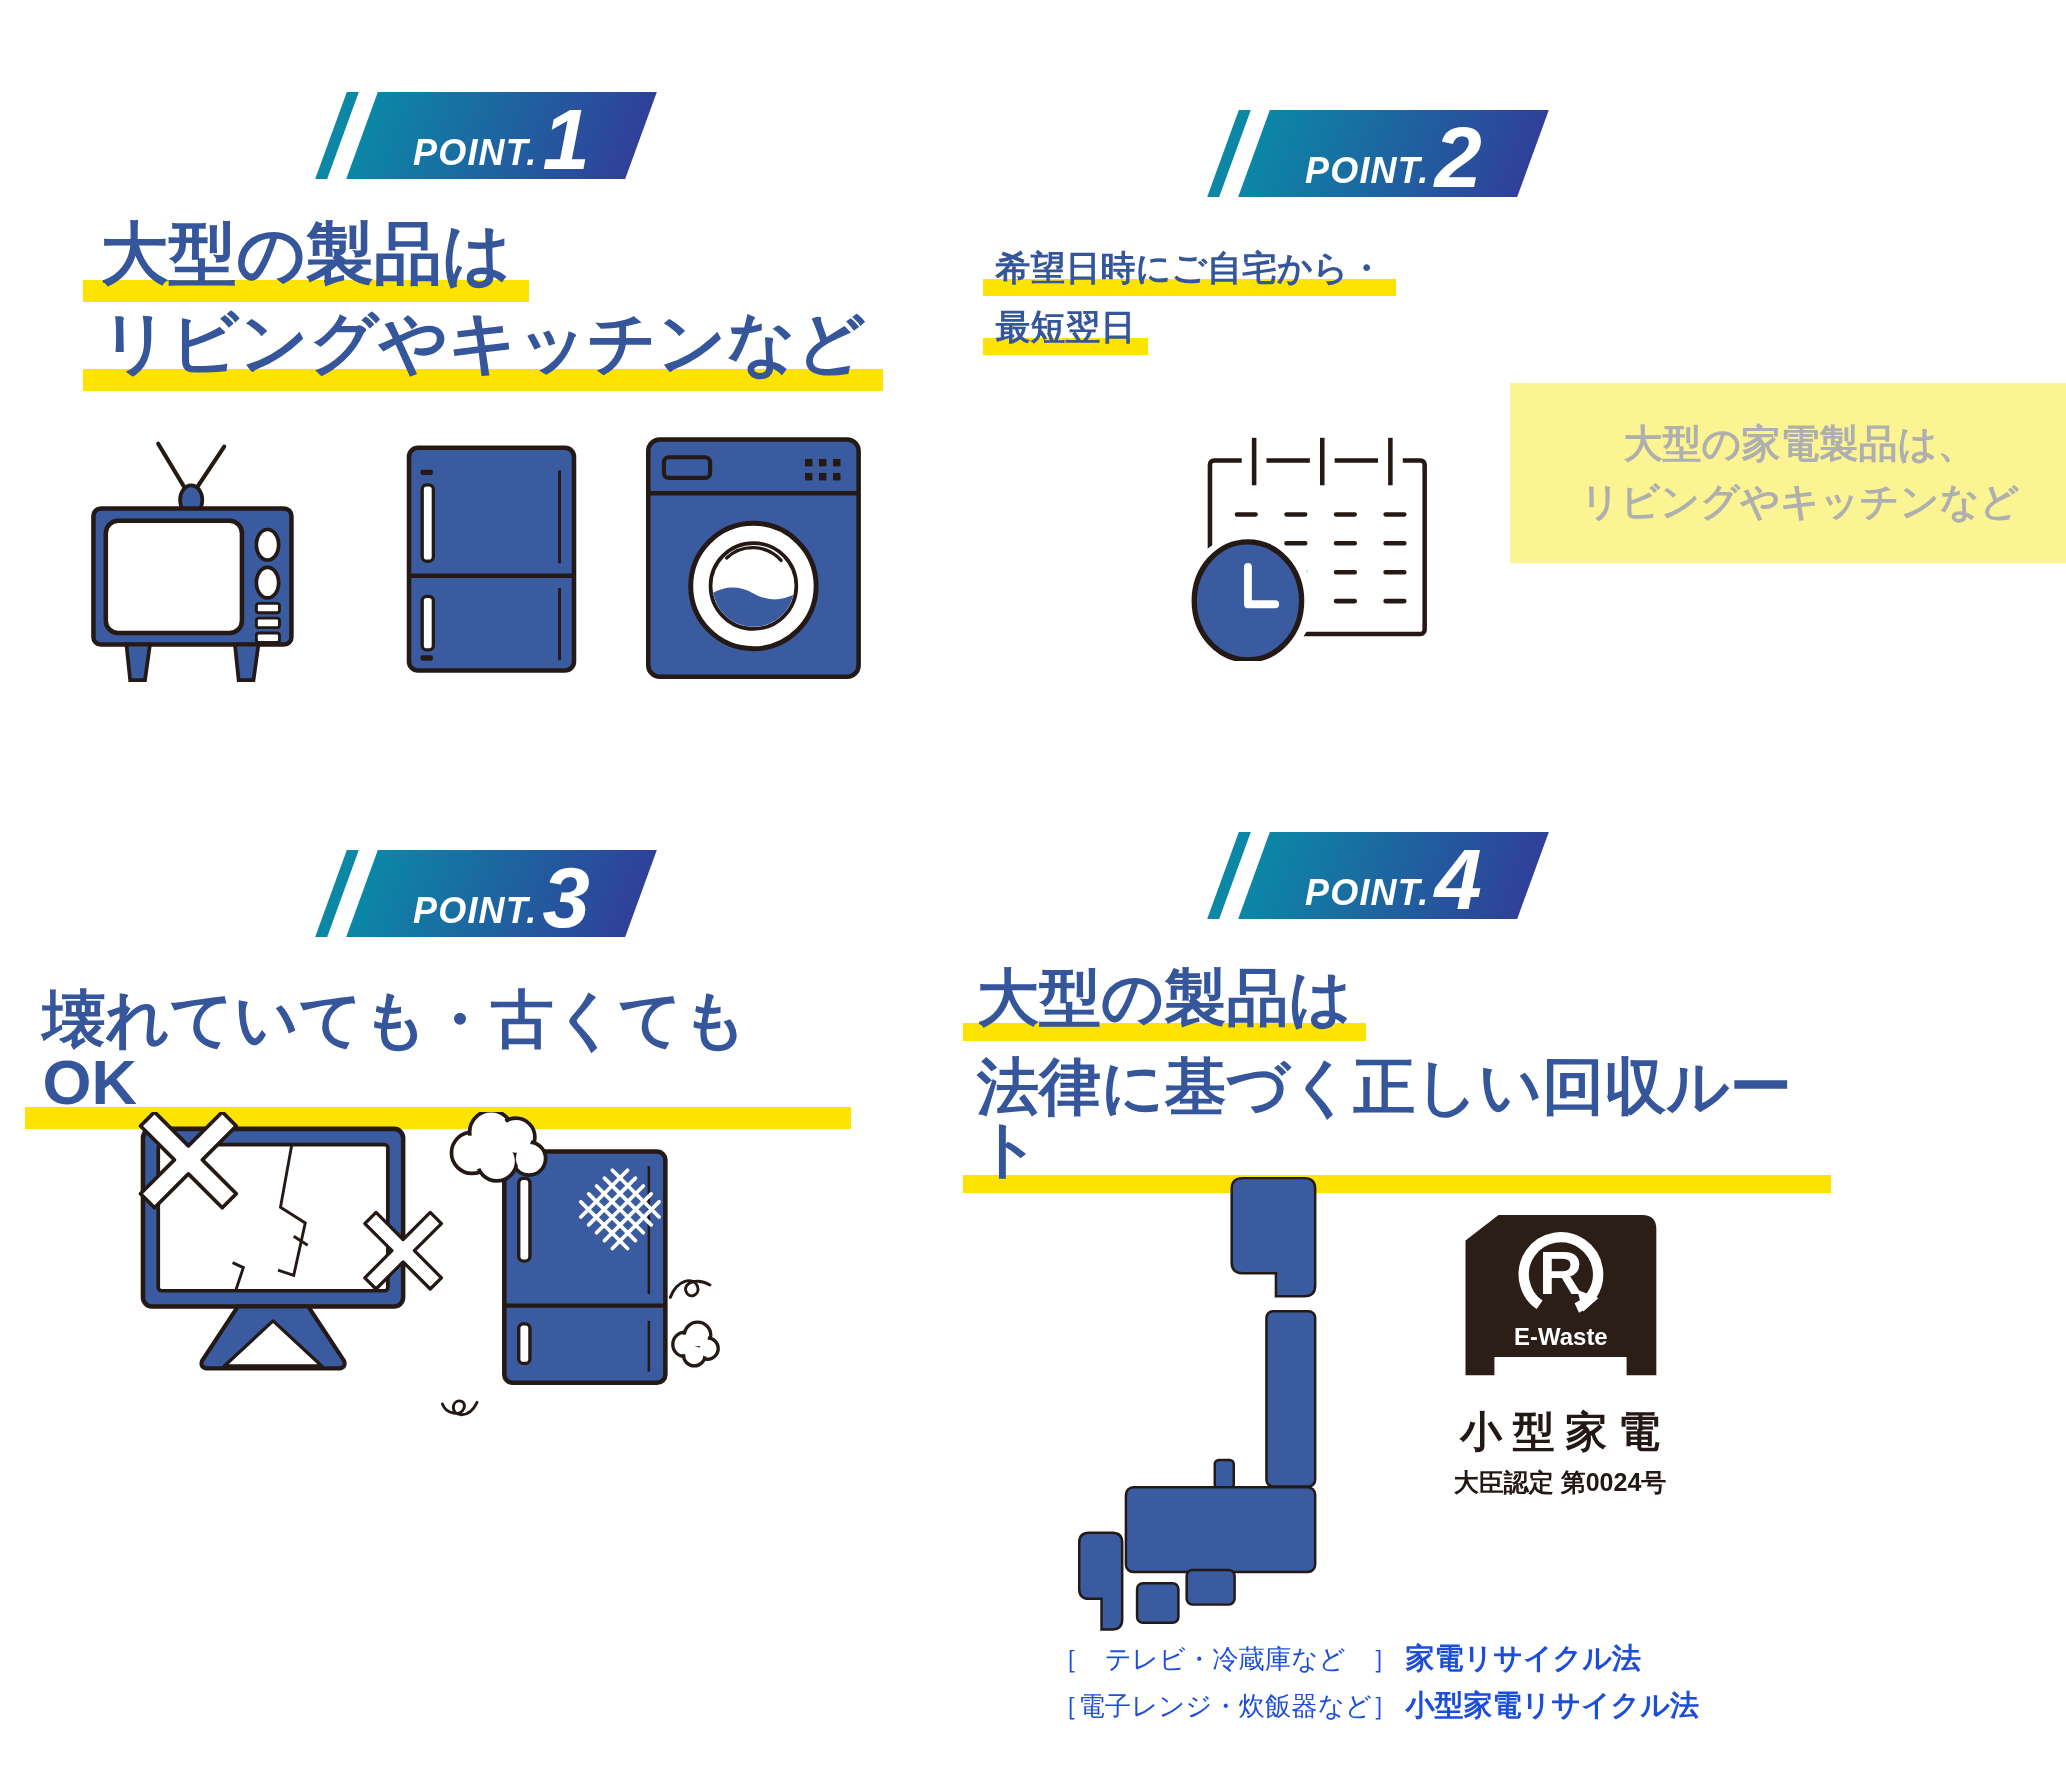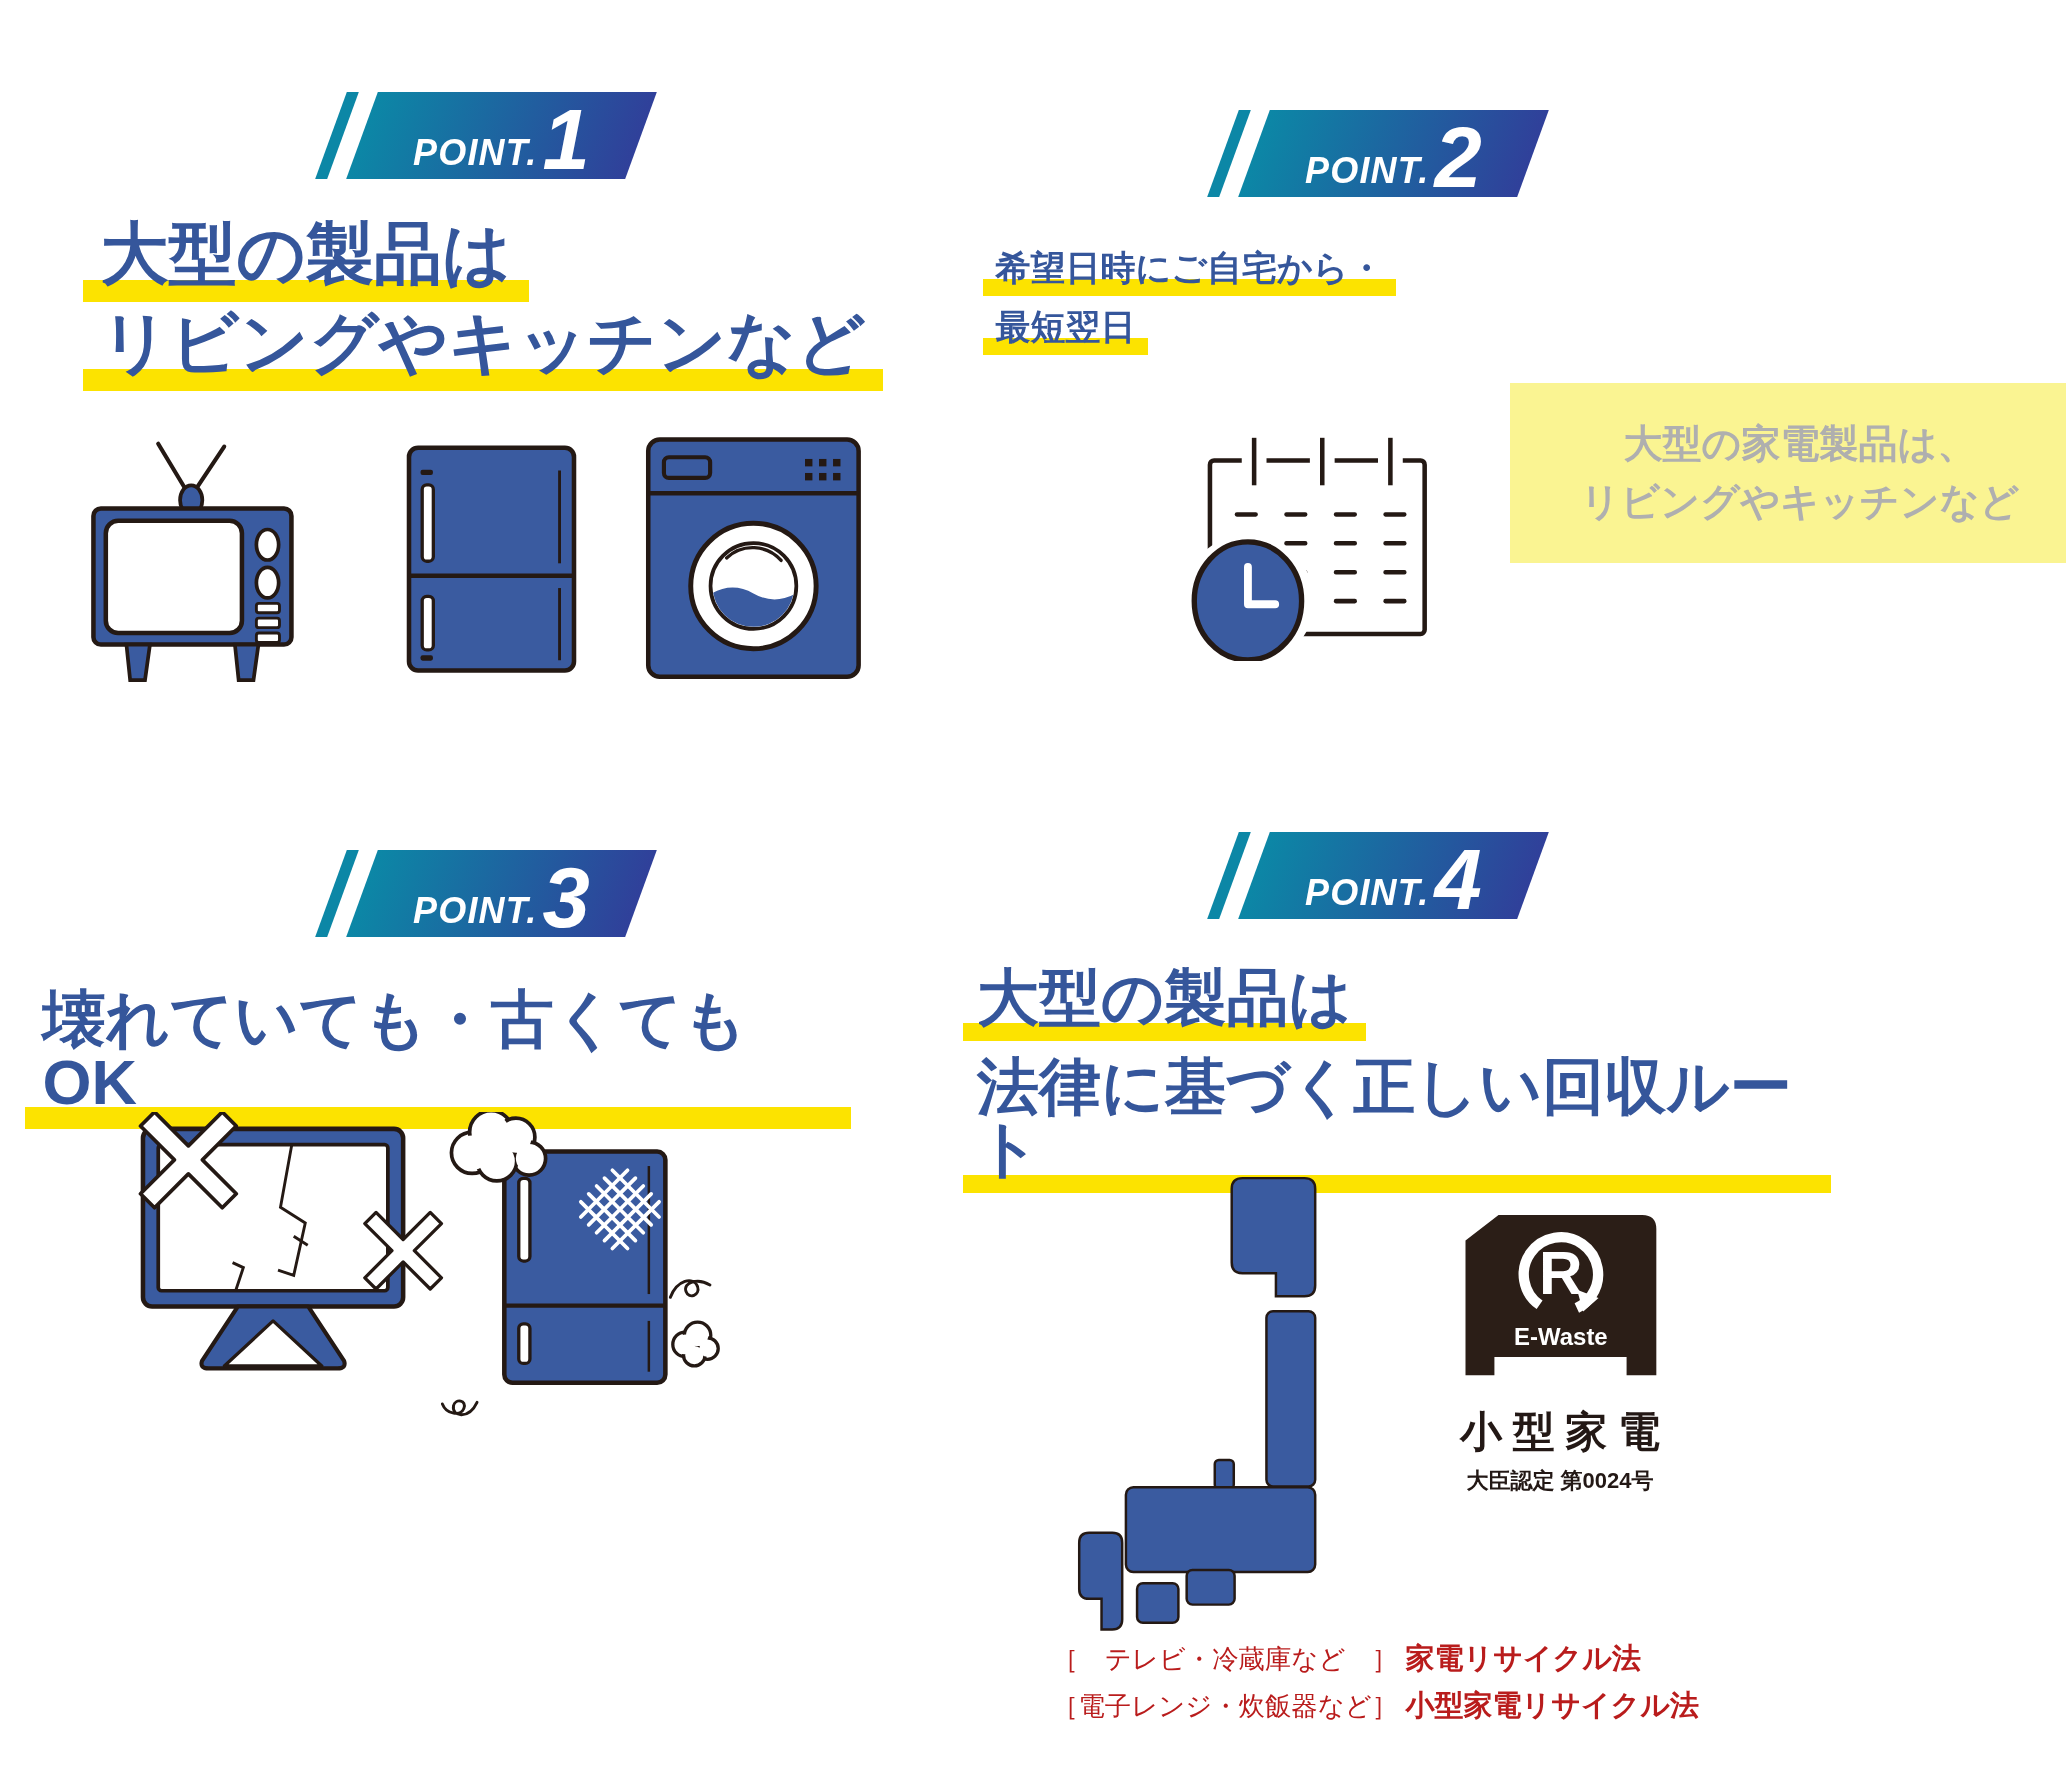--- a/index.html
+++ b/index.html
@@ -31,23 +31,23 @@
   .t4 .hl{padding:0 14px 12.4px;background-size:100% 18px;}
   .t4 .line+.line{margin-top:15px;}
   
   .note-box{position:absolute;left:1510px;top:383px;width:580px;height:180px;
       background:#FAF492;color:#AFAFAF;font-weight:bold;font-size:39px;line-height:58px;
       text-align:center;display:flex;flex-direction:column;justify-content:center;}
   
   .logo-cat{position:absolute;left:1428px;top:1404px;width:264px;text-align:center;
       color:#231815;font-weight:bold;font-size:42px;letter-spacing:10.7px;text-indent:10.7px;}
   .logo-cert{position:absolute;left:1428px;top:1466px;width:264px;text-align:center;
-      color:#231815;font-weight:bold;font-size:22px;}
-  
-  .legal{position:absolute;left:1052px;top:1641px;color:#b91c1c;font-size:26.4px;line-height:1.2;}
+      color:#231815;font-weight:bold;font-size:25px;}
+  
+  .legal{position:absolute;left:1052px;top:1641px;color:#1d4ed8;font-size:26.4px;line-height:1.2;}
   .legal-row+.legal-row{margin-top:12.4px;}
   .legal .bracket{font-weight:500;}
   .legal .law{font-weight:bold;font-size:29px;}
   svg{position:absolute;display:block;}
 </style>
 </head>
 <body>
 
 <div class="badge" style="left:331px;top:92px;">
   <div class="stripe"></div>

